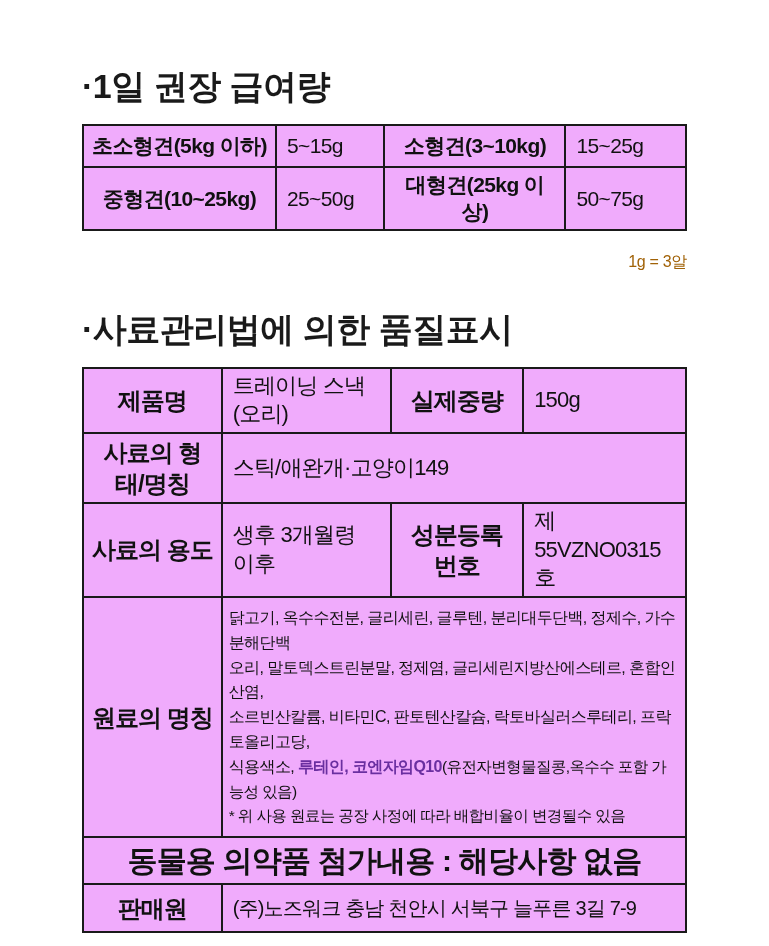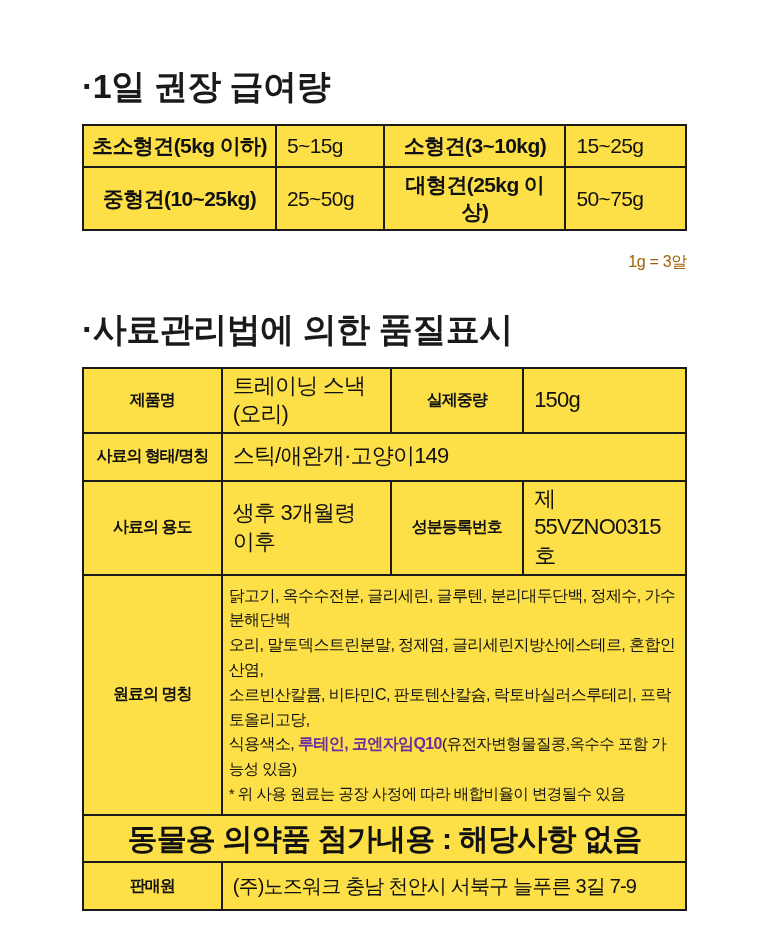--- a/index.html
+++ b/index.html
@@ -40,21 +40,21 @@
     width: 100%;
     table-layout: fixed;
   }
   td {
     border: 2px solid #1a1a1a;
     padding: 3px 8px;
     font-size: 21px;
     vertical-align: middle;
     line-height: 1.3;
     letter-spacing: -0.6px;
-    background: #fde047;
+    background: #f0abfc;
   }
 
   
   .feed-table td {
     height: 34px;
   }
   .feed-label {
     font-weight: bold;
     text-align: center;
     font-size: 21px;
@@ -75,21 +75,21 @@
   
   .spec-table {
     margin-top: 4px;
   }
   .spec-table td {
     height: 30px;
   }
   .sp-label {
     font-weight: bold;
     text-align: center;
-    font-size: 16px;
+    font-size: 24px;
     letter-spacing: -1px;
   }
   .sp-val {
     text-align: left;
     font-size: 20px;
     padding-left: 10px;
     letter-spacing: -0.8px;
   }
   .sp-val-big {
     font-size: 22px;

